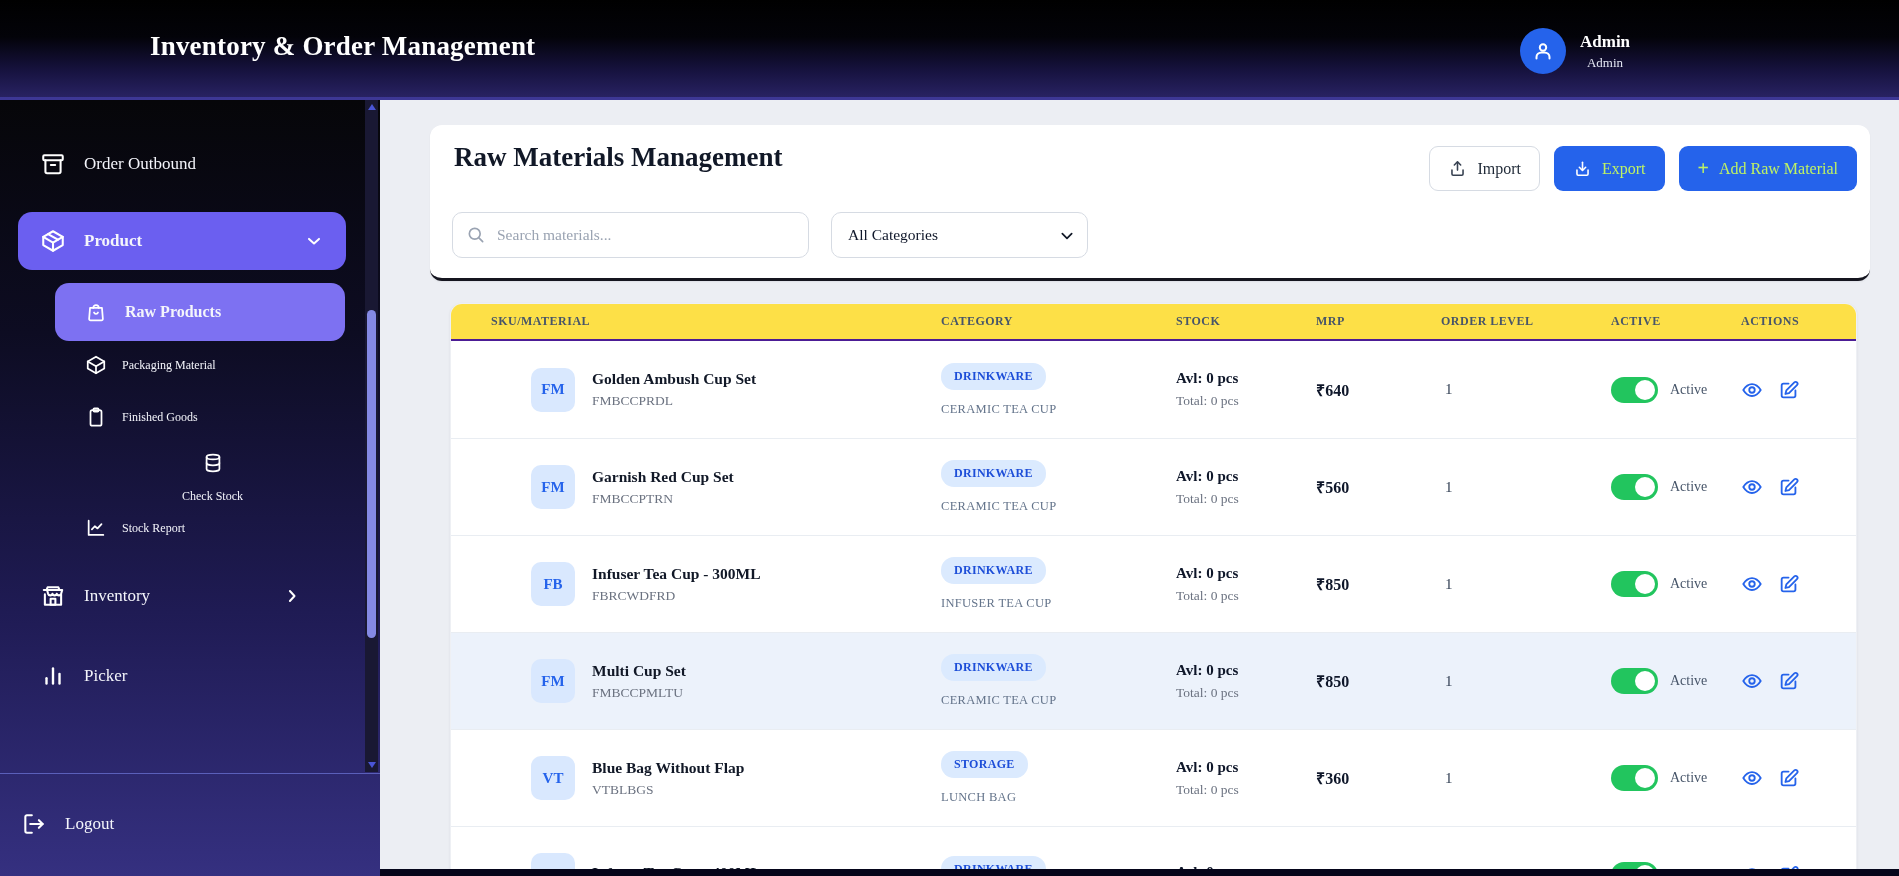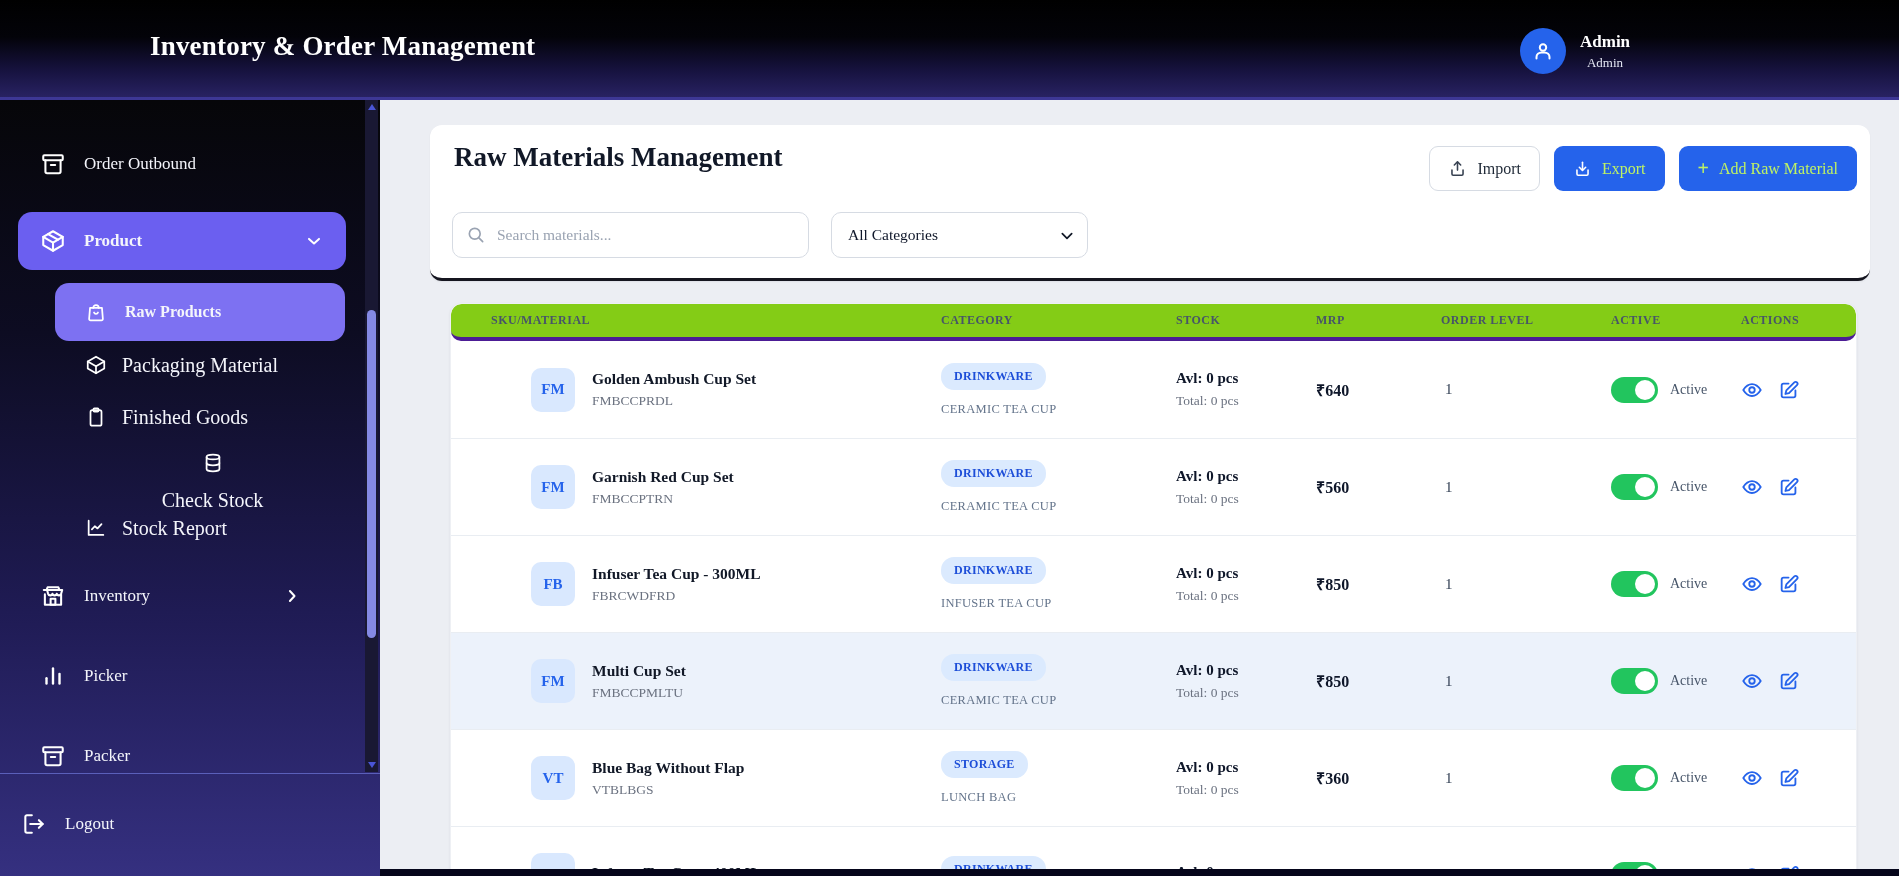--- a/index.html
+++ b/index.html
@@ -24,21 +24,21 @@
   
   .sidebar {
     position:absolute; left:0; top:100px; width:380px; height:776px;
     background:linear-gradient(180deg,#060609 0%,#0d0c22 30%,#1f1b54 66%,#353080 100%);
     color:#fff;
   }
   .side-item { position:absolute; left:0; width:340px; display:flex; align-items:center; gap:18px; padding-left:40px; font-size:17px; color:#f4f5fb; cursor:pointer; }
   .side-item svg { flex:0 0 auto; }
   .pill-item { left:18px; width:328px; border-radius:14px; background:#6b5ff0; padding-left:22px; font-weight:bold; }
   .subpill-item { left:55px; width:290px; border-radius:14px; background:#7d71f2; padding-left:30px; font-weight:bold; font-size:16px; }
-  .sub-item { left:0; width:340px; padding-left:85px; font-size:20px; gap:15px; }
+  .sub-item { left:0; width:340px; padding-left:85px; font-size:12px; gap:15px; }
   .chev { position:absolute; right:22px; }
   .side-divider { position:absolute; left:0; top:673px; width:380px; border-top:1px solid rgba(130,140,248,.55); }
 
   
   .side-scrollbar { position:absolute; left:365px; top:0; width:13px; height:672px; background:#191833; }
   .sb-up, .sb-down { position:absolute; left:0; width:13px; height:14px; display:flex; align-items:center; justify-content:center; }
   .sb-up { top:0; } .sb-down { bottom:0; }
   .sb-up::after { content:""; border-left:4px solid transparent; border-right:4px solid transparent; border-bottom:6px solid #4a55d6; }
   .sb-down::after { content:""; border-left:4px solid transparent; border-right:4px solid transparent; border-top:6px solid #4a55d6; }
   .sb-thumb { position:absolute; left:2px; top:210px; width:9px; height:328px; border-radius:5px; background:#8489e4; }
@@ -61,21 +61,21 @@
   .search-box svg { position:absolute; left:14px; top:13px; }
   .select-box { position:relative; width:257px; height:46px; border:1px solid #d6dbe3; border-radius:10px; display:flex; align-items:center; padding:0 16px; font-size:15.5px; color:#0f172a; cursor:pointer; background:#fff; }
   .select-box svg { position:absolute; right:12px; top:15px; }
 
   .table-card {
     position:absolute; left:450px; top:303px; width:1407px; height:600px;
     background:#fff; border-radius:12px; border:1px solid #eef0f4;
     box-shadow:0 1px 3px rgba(15,23,42,.07); overflow:hidden;
   }
   .thead, .trow { display:grid; grid-template-columns:450px 235px 140px 125px 170px 130px 1fr; padding-left:40px; align-items:center; }
-  .thead { height:37px; background:#84cc16; border-bottom:4px solid #4c1d95;border-radius:10px; }
+  .thead { height:37px; background:#fde047; border-bottom:2px solid #4c1d95; }
   .thead span { font-size:12px; font-weight:bold; color:#475569; letter-spacing:.5px; }
   .trow { height:97px; border-top:1px solid #e9edf2; background:#fff; }
   .trow:first-child { border-top:none; }
   .trow.hl { background:#ecf2fb; }
   .cell.sku { display:flex; align-items:center; gap:17px;padding-left:40px; }
   .badge { width:44px; height:44px; border-radius:10px; background:#d9e8fe; color:#2563eb; font-weight:bold; font-size:15px; display:flex; align-items:center; justify-content:center; }
   .name { font-size:15.5px; font-weight:bold; color:#111827; }
   .code { font-size:13.5px; color:#6b7280; margin-top:5px; }
   .catpill { display:inline-block; background:#dbeafe; color:#1d4ed8; font-size:12px; font-weight:bold; letter-spacing:.3px; padding:6px 13px; border-radius:13px; }
   .subcat { font-size:12.5px; color:#64748b; margin-top:12px; letter-spacing:.3px; }
@@ -195,28 +195,20 @@
 
     <div class="side-item" style="top:552px;height:48px;">
       <svg width="26" height="26" viewBox="0 0 24 24" fill="none" stroke="#fff" stroke-width="2.2" stroke-linecap="round">
           <path d="M6 19v-5"></path>
           <path d="M12 19V5"></path>
           <path d="M18 19v-9"></path>
         </svg>
       <span>Picker</span>
     </div>
 
-    <div class="side-item" style="top:632px;height:48px;">
-      <svg width="26" height="26" viewBox="0 0 24 24" fill="none" stroke="#fff" stroke-width="1.9" stroke-linecap="round" stroke-linejoin="round">
-          <rect x="3" y="4" width="18" height="4.5" rx="1"></rect>
-          <path d="M5 8.5V19a1.5 1.5 0 0 0 1.5 1.5h11A1.5 1.5 0 0 0 19 19V8.5"></path>
-          <path d="M10 13h4"></path>
-        </svg>
-      <span>Packer</span>
-    </div>
 
     <div class="side-divider"></div>
 
     <div class="side-item" style="top:700px;height:48px;padding-left:21px;">
       <svg width="26" height="26" viewBox="0 0 24 24" fill="none" stroke="#fff" stroke-width="1.9" stroke-linecap="round" stroke-linejoin="round">
           <path d="M10 4H5.5A1.5 1.5 0 0 0 4 5.5v13A1.5 1.5 0 0 0 5.5 20H10"></path>
           <path d="M8.5 12h11.5"></path>
           <path d="M16.5 8.5 20 12l-3.5 3.5"></path>
         </svg>
       <span>Logout</span>

